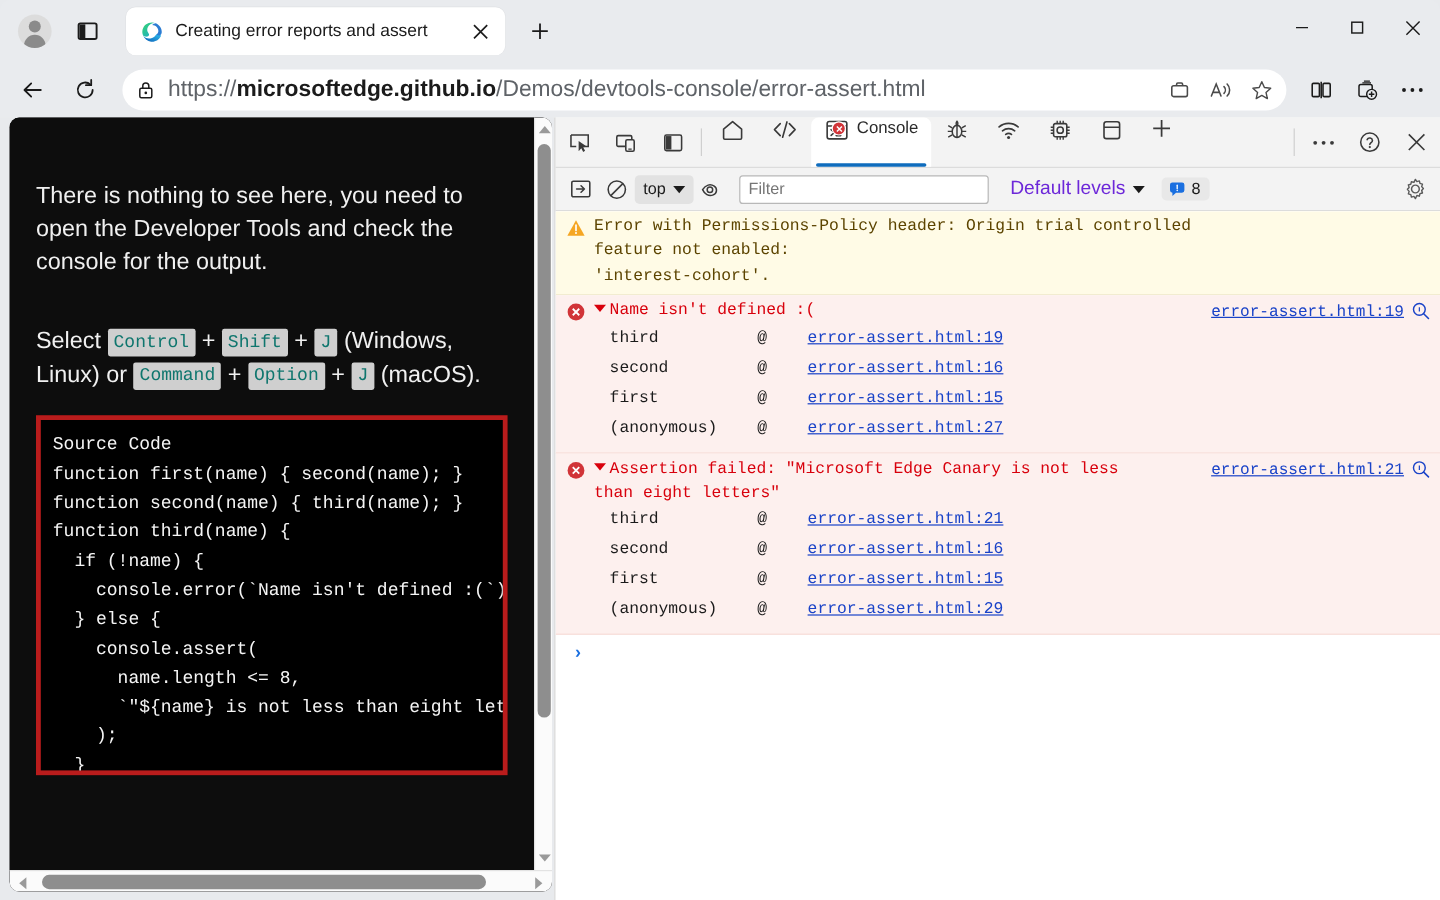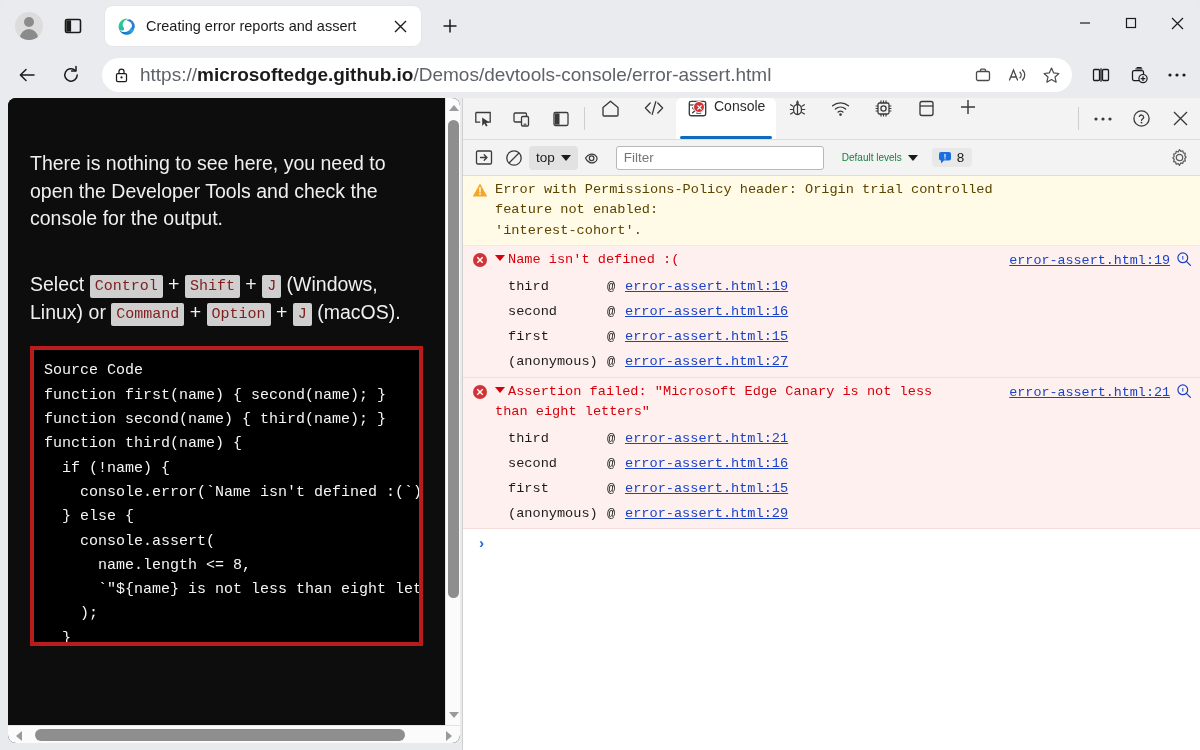--- a/index.html
+++ b/index.html
@@ -127,21 +127,21 @@
   .emoji-face .blush.r { right: 2px; }
   .emoji-face .mouth {
     position: absolute; left: 14px; top: 26px; width: 10px; height: 5px;
     border-radius: 50%; background: #8a5a2b;
   }
   .page p {
     margin: 38px 0 0 0; font-size: 19.5px; line-height: 1.42; color: #f0f0f0;
   }
   .kbd {
     display: inline-block; font-family: "Liberation Mono", monospace;
-    font-size: 15px; background: #cfcfcf; color: #7f1d1d;
+    font-size: 15px; background: #cfcfcf; color: #0f766e;
     padding: 1px 5px; border-radius: 2px; vertical-align: 1px;
   }
   .codebox {
     margin-top: 20px; background: #000000; border: 4px solid #b91c1c;
     padding: 9px 10px 0 10px; height: 300px; overflow: hidden;
   }
   .codebox pre {
     margin: 0; font-family: "Liberation Mono", monospace; font-size: 15px;
     line-height: 1.62; color: #f5f5f5; white-space: pre;
   }
@@ -213,21 +213,21 @@
   }
   .caret { width: 0; height: 0; border-left: 5px solid transparent; border-right: 5px solid transparent; border-top: 6px solid #1b1b1b; }
   .filter-input {
     width: 208px; height: 24px; margin-left: 8px;
     background: #fff; border: 1px solid #b8b8b8; border-radius: 3px;
     font-family: "Liberation Sans", sans-serif; font-size: 13.5px; color: #8a8a8a;
     padding: 0 7px; outline: none;
   }
   .levels {
     display: flex; align-items: center; gap: 6px; margin-left: 18px;
-    font-size: 10px; color: #15803d;
+    font-size: 16px; color: #6d28d9;
   }
   .issues-pill {
     display: flex; align-items: center; gap: 5px; margin-left: 14px;
     background: #e8e8e8; border-radius: 4px; padding: 2px 8px 2px 6px;
     font-size: 13.5px; color: #1b1b1b;
   }
 
   .console-body { position: relative; height: 574px; background: #fff; overflow: hidden; }
   .msg { position: relative; padding: 4px 8px 4px 0; font-family: "Liberation Mono", monospace; font-size: 13.6px; line-height: 1.5; }
   .msg.warn { background: #fffbe6; border-bottom: 1px solid #f2ecd0; color: #5c4400; }
@@ -237,21 +237,21 @@
   .tri {
     display: inline-block; width: 0; height: 0; vertical-align: 2px; margin-right: 3px;
     border-left: 5px solid transparent; border-right: 5px solid transparent; border-top: 6px solid #d8000c;
   }
   .msg-src {
     position: absolute; right: 30px; top: 5px; font-family: "Liberation Mono", monospace;
     font-size: 13.4px; color: #1a43c8; text-decoration: underline;
   }
   .msg-magnifier { position: absolute; right: 8px; top: 5px; width: 16px; height: 16px; }
   .stack { margin-left: 32px; margin-top: 2px; }
-  .stack-row { display: flex; align-items: flex-end; height: 25px; color: #1b1b1b; }
+  .stack-row { display: flex; align-items: flex-start; height: 25px; color: #1b1b1b; gap: 24px; }
   .stack-fn { display: inline-block; width: 112px; padding-left: 13px; }
   .stack-at { width: 18px; }
   .stack-link { color: #1a43c8; text-decoration: underline; }
   .prompt { position: relative; height: 30px; }
   .prompt-caret {
     position: absolute; left: 14px; top: 7px; color: #1a6fe0; font-size: 15px;
     font-family: "Liberation Mono", monospace; font-weight: 700;
   }
 </style>
 </head>

